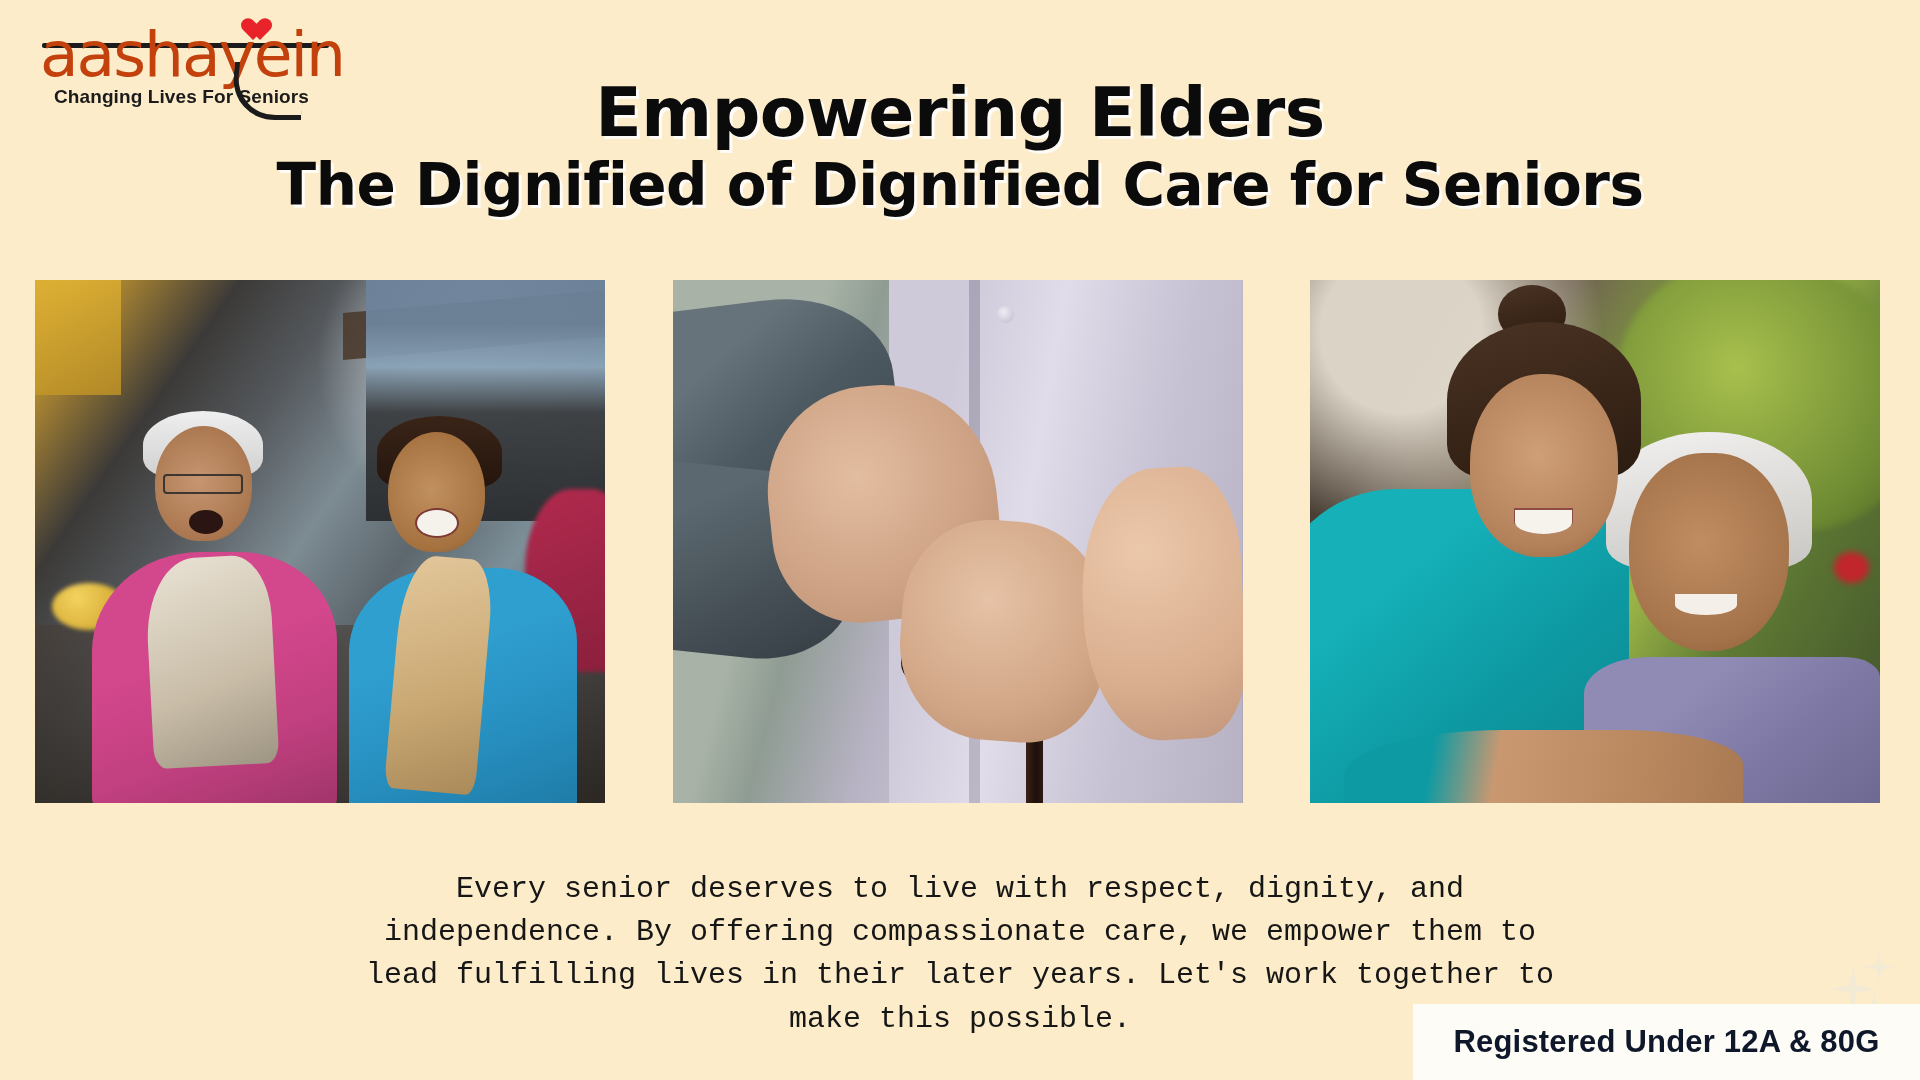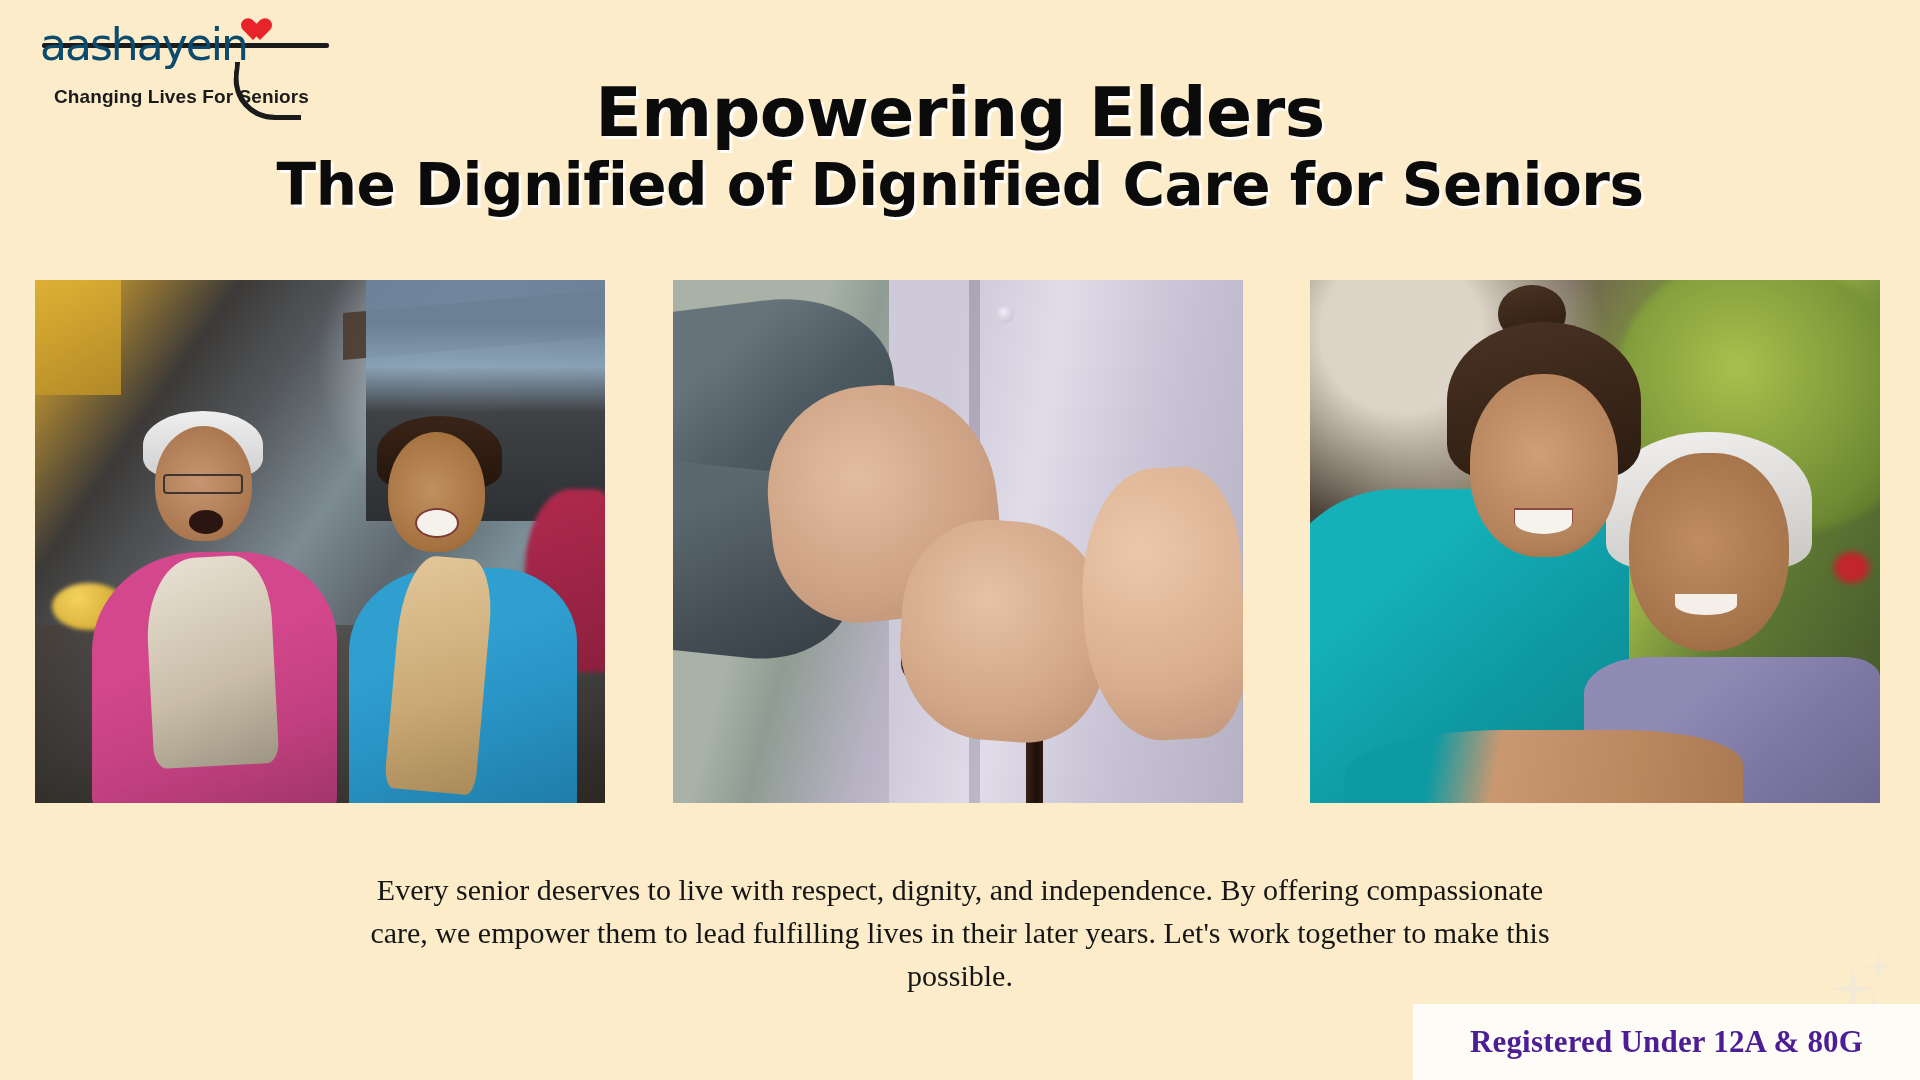--- a/index.html
+++ b/index.html
@@ -25,24 +25,24 @@
     position:absolute;
     left:20px; top:33px;
     width:287px; height:5px;
     background:#1b1b1b;
     border-radius:2px;
   }
   #logo-word {
     position:absolute;
     left:18px; top:13px;
     font-family:"DejaVu Sans", sans-serif;
-    font-size:44px;
+    font-size:63px;
     font-weight:400;
     letter-spacing:-2px;
-    color:#0c4a6e;
+    color:#c2410c;
     line-height:1;
   }
   #logo-heart {
     position:absolute;
     left:225px; top:9px;
     width:26px; height:24px;
   }
   #logo-heart::before, #logo-heart::after {
     content:"";
     position:absolute;
@@ -319,41 +319,41 @@
     position:absolute; left:92%; top:52%; width:6%; height:6%;
     border-radius:50%; background:#c0262c; filter:blur(3px);
   }
 
   
   #para {
     position:absolute;
     left:360px; top:868px;
     width:1200px;
     text-align:center;
-    font-family:Liberation Serif, serif;
+    font-family:Liberation Mono, monospace;
     font-size:30px;
     line-height:1.44;
     color:#161616;
   }
 
   
   #badge {
     position:absolute;
     left:1413px; top:1004px;
     width:507px; height:76px;
     background:#fdfcf7;
     display:flex;
     align-items:center;
     justify-content:center;
   }
   #badge-text {
-    font-family:Liberation Serif, serif;
+    font-family:Liberation Sans, sans-serif;
     font-size:31px;
     font-weight:700;
-    color:#4c1d95;
+    color:#0f172a;
     letter-spacing:0.2px;
   }
 
   
   #sparkles { position:absolute; left:1828px; top:952px; width:92px; height:60px; }
   .spark {
     position:absolute;
     background:#f3ead6;
     clip-path:polygon(50% 0,58% 42%,100% 50%,58% 58%,50% 100%,42% 58%,0 50%,42% 42%);
   }

